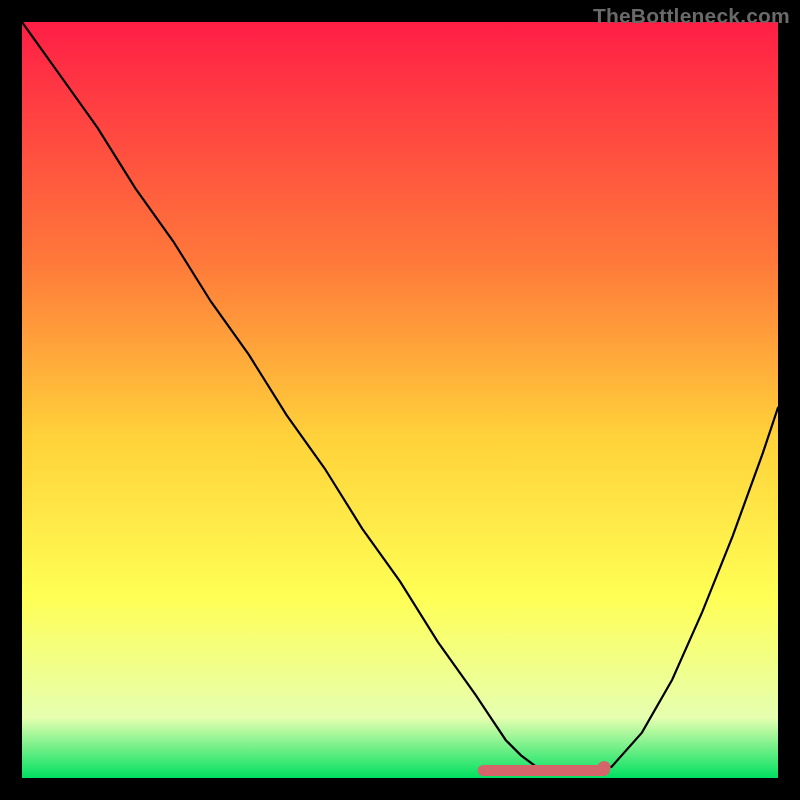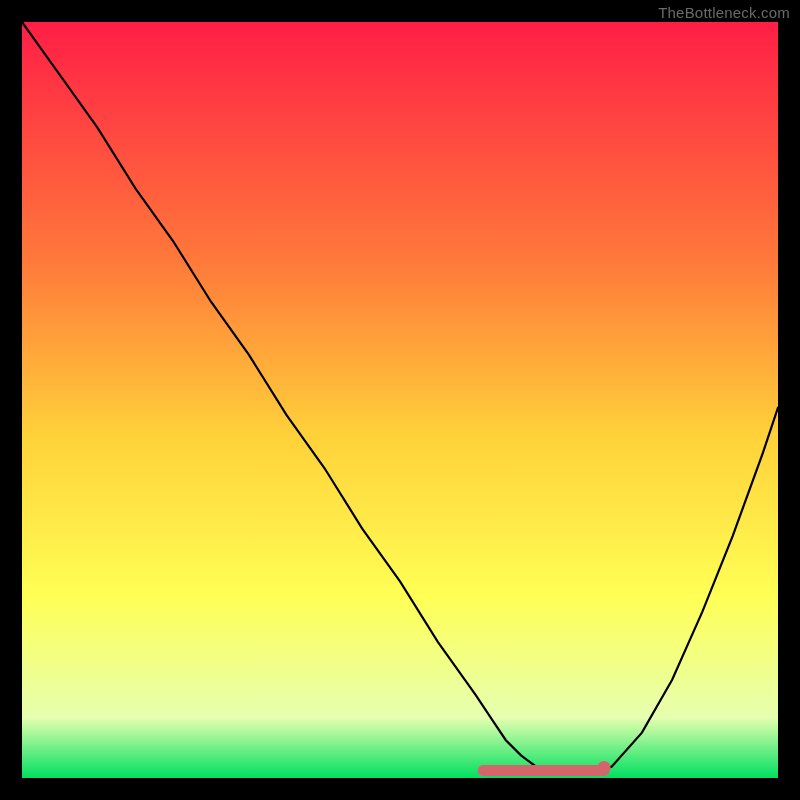--- a/index.html
+++ b/index.html
@@ -24,22 +24,22 @@
     left: 22px;
     top: 22px;
     width: 756px;
     height: 756px;
     
   }
   .watermark {
     position: absolute;
     top: 4px;
     right: 10px;
-    font-size: 15px;
-    font-weight: 400;
+    font-size: 21px;
+    font-weight: 700;
     color: #6a6a6a;
     letter-spacing: 0.2px;
   }
   svg {
     display: block;
   }
 </style>
 </head>
 <body>
 

